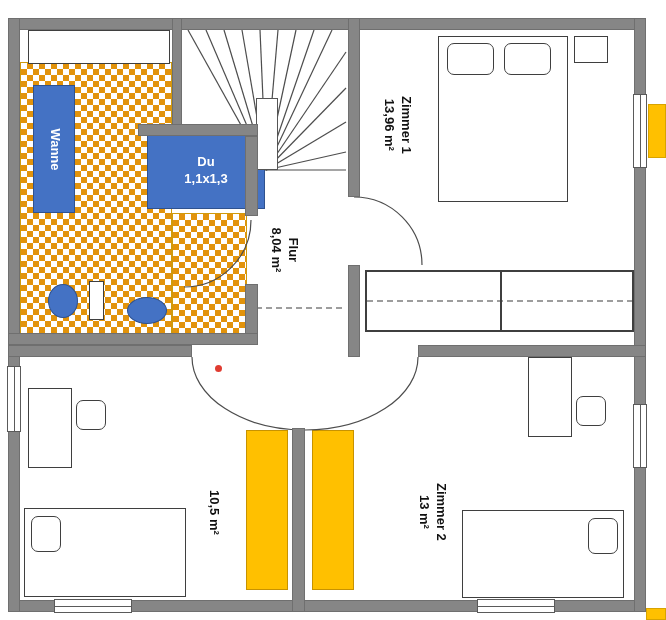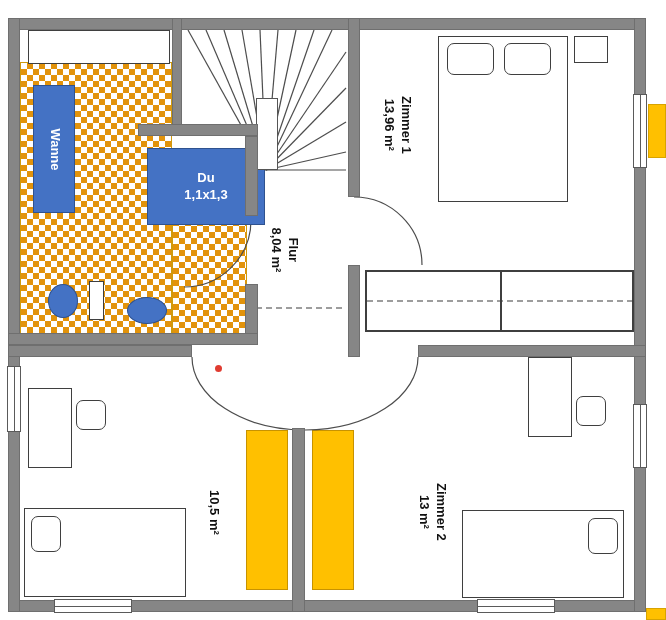--- a/index.html
+++ b/index.html
@@ -83,21 +83,21 @@
     <path d="M 192 357 A 113 73 0 0 0 305 430"></path>
     <path d="M 418 357 A 113 73 0 0 1 305 430"></path>
     <line class="dash" x1="256" y1="308" x2="346" y2="308"></line>
     <line class="dash" x1="367" y1="301" x2="633" y2="301"></line>
   </svg>
 
   <div class="furn" style="left:28px;top:30px;width:142px;height:34px;border-width:1px"></div>
   <div class="blue rot" style="left:33px;top:85px;width:42px;height:128px">
     <span>Wanne</span>
   </div>
-  <div class="blue" style="left:147px;top:148px;width:118px;height:77px">
+  <div class="blue" style="left:147px;top:132px;width:118px;height:77px">
     <span>Du
 1,1x1,3</span>
   </div>
   <div class="blue round" style="left:48px;top:284px;width:30px;height:34px"></div>
   <div class="furn" style="left:89px;top:281px;width:15px;height:39px;border-width:1px;z-index:5"></div>
   <div class="blue round" style="left:127px;top:297px;width:40px;height:27px"></div>
 
   <div class="newel" style="left:256px;top:98px;width:22px;height:72px"></div>
 
   <div class="furn" style="left:438px;top:36px;width:130px;height:166px"></div>

